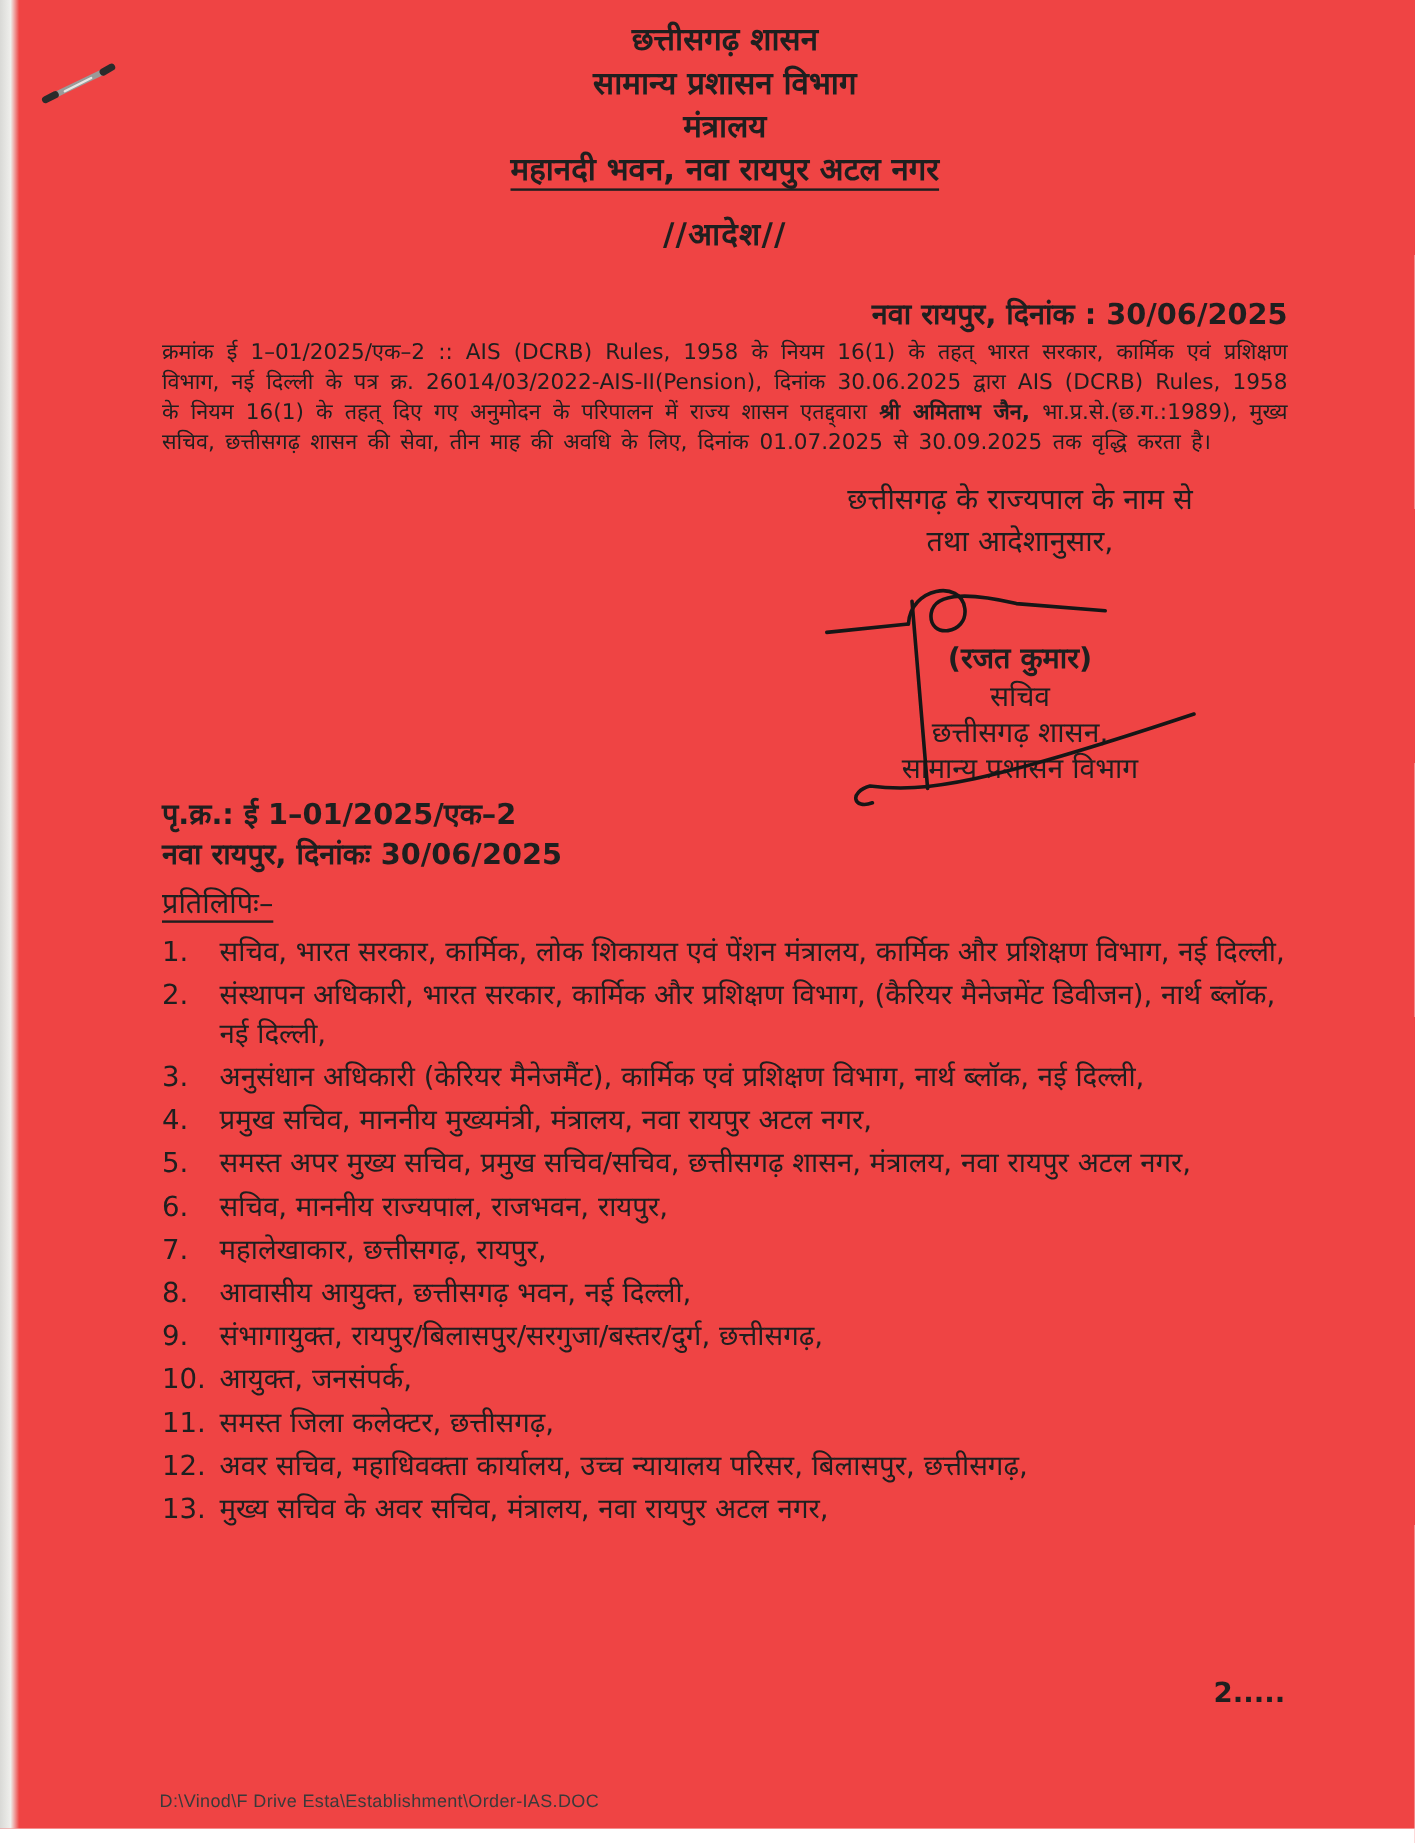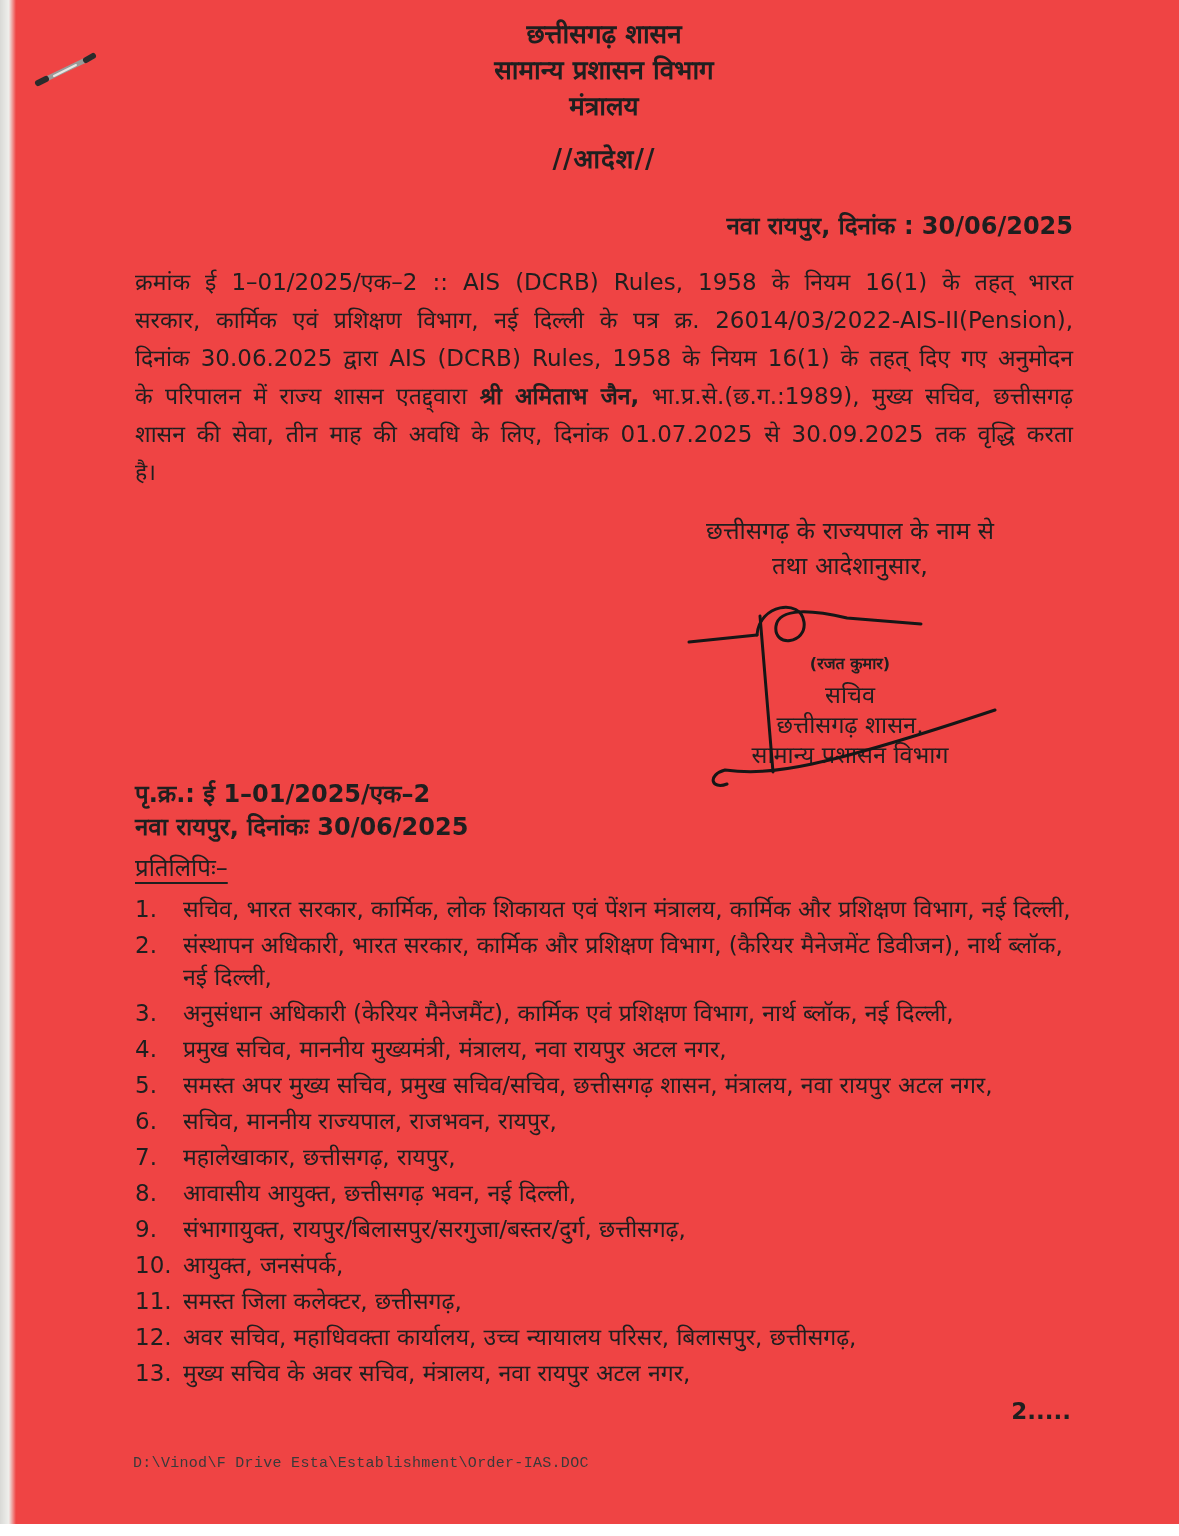--- a/index.html
+++ b/index.html
@@ -22,33 +22,33 @@
   
   .hdr{ text-align:center; font-weight:bold; font-size:26px; line-height:36px; }
   .hdr .underlined{
     text-decoration:underline; text-underline-offset:7px; text-decoration-thickness:2px;
   }
   .order-title{ text-align:center; font-weight:bold; font-size:26px; margin-top:16px; letter-spacing:1px; }
 
   .date-line{ text-align:right; font-weight:bold; font-size:24px; margin-top:32px; }
 
   .body-par{
-    margin-top:22px; font-size:23px; line-height:38px;
+    margin-top:4px; font-size:18px; line-height:25px;
     text-align:justify; word-spacing:3px;
   }
   .body-par .bold{ font-weight:bold; }
 
   .sign-col{
     width:446px; margin-left:auto; margin-right:0;
     text-align:center;
   }
   .authority{ font-weight:normal; font-size:24px; line-height:35px; margin-top:10px; }
 
   .sign-block{ position:relative; padding-top:64px; font-size:23.5px; }
-  .sign-block .name{ font-weight:bold; font-size:16px; line-height:32px; }
+  .sign-block .name{ font-weight:bold; font-size:24px; line-height:32px; }
   .sign-block .desig{ line-height:30px; }
   .sign-block .org{ line-height:30px; }
   .sig-svg{
     position:absolute; left:34px; top:-4px; width:360px; height:212px;
     pointer-events:none;
   }
 
   .ref-row{
     display:flex; justify-content:space-between; align-items:baseline;
     font-weight:bold; font-size:24px; margin-top:6px;flex-direction:column;
@@ -59,22 +59,22 @@
     display:inline-block;
   }
 
   .copy-list{ margin-top:10px; }
   .copy-item{ display:flex; font-size:23px; line-height:32px; margin-bottom:4px; }
   .copy-item .num{ flex:0 0 48px; }
   .copy-item .txt{ flex:1 1 auto; }
 
   .page-num{ position:absolute; right:108px; top:1398px; font-size:23px; font-weight:bold; }
   .footer-path{
-    position:absolute; left:133px; top:1455px;
-    font-family:Liberation Mono, monospace;
+    position:absolute; left:133px; top:1493px;
+    font-family:Liberation Sans, sans-serif;
     font-size:15px; color:#3a3a3a; letter-spacing:.3px;text-align:right;
   }
   .pen-mark{ position:absolute; left:30px; top:44px; width:72px; height:46px; }
 </style>
 </head>
 <body>
 
 <div class="page">
 
   <svg class="pen-mark" viewBox="0 0 72 46">
@@ -83,20 +83,21 @@
     <line x1="56" y1="16" x2="63" y2="12" stroke="#2b2b2b" stroke-width="6" stroke-linecap="round"></line>
     <line x1="24" y1="32" x2="46" y2="21" stroke="#e8e6e3" stroke-width="2" stroke-linecap="round"></line>
   </svg>
 
   <div class="content">
 
     <div class="hdr">
       <div>छत्तीसगढ़ शासन</div>
       <div>सामान्य प्रशासन विभाग</div>
       <div>मंत्रालय</div>
+      <div class="underlined">महानदी भवन, नवा रायपुर अटल नगर</div>
     </div>
 
     <div class="order-title">//आदेश//</div>
 
     <div class="date-line">नवा रायपुर, दिनांक : 30/06/2025</div>
 
     <p class="body-par"><span>क्रमांक ई 1–01/2025/एक–2 :: AIS (DCRB) Rules, 1958 के नियम 16(1) के तहत् भारत सरकार, कार्मिक एवं प्रशिक्षण विभाग, नई दिल्ली के पत्र क्र. 26014/03/2022-AIS-II(Pension), दिनांक 30.06.2025 द्वारा AIS (DCRB) Rules, 1958 के नियम 16(1) के तहत् दिए गए अनुमोदन के परिपालन में राज्य शासन एतद्द्वारा </span><span class="bold">श्री अमिताभ जैन,</span><span> भा.प्र.से.(छ.ग.:1989), मुख्य सचिव, छत्तीसगढ़ शासन की सेवा, तीन माह की अवधि के लिए, दिनांक 01.07.2025 से 30.09.2025 तक वृद्धि करता है।</span></p>
 
     <div class="sign-col">
       <div class="authority">

